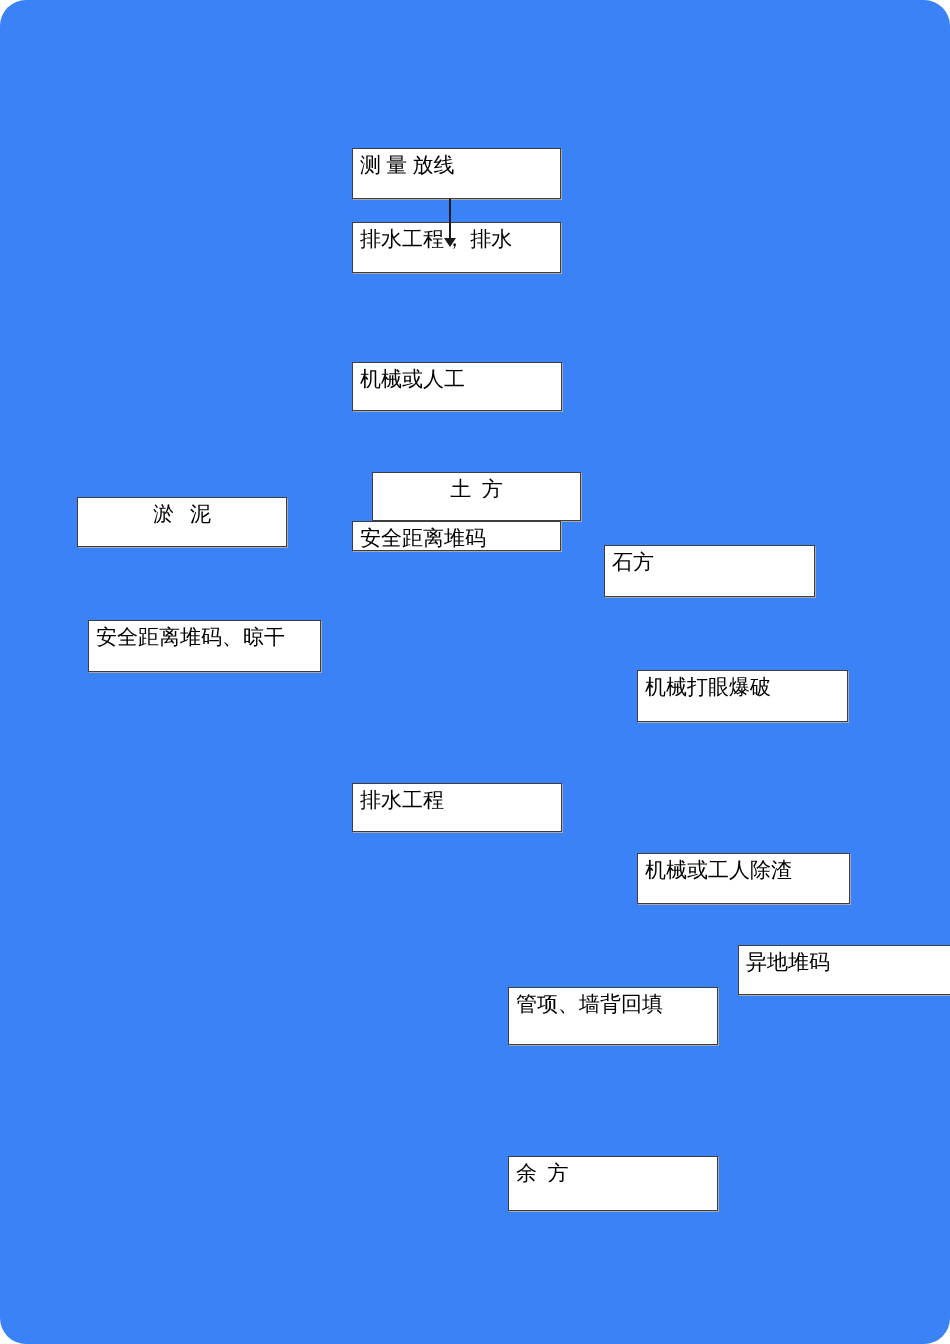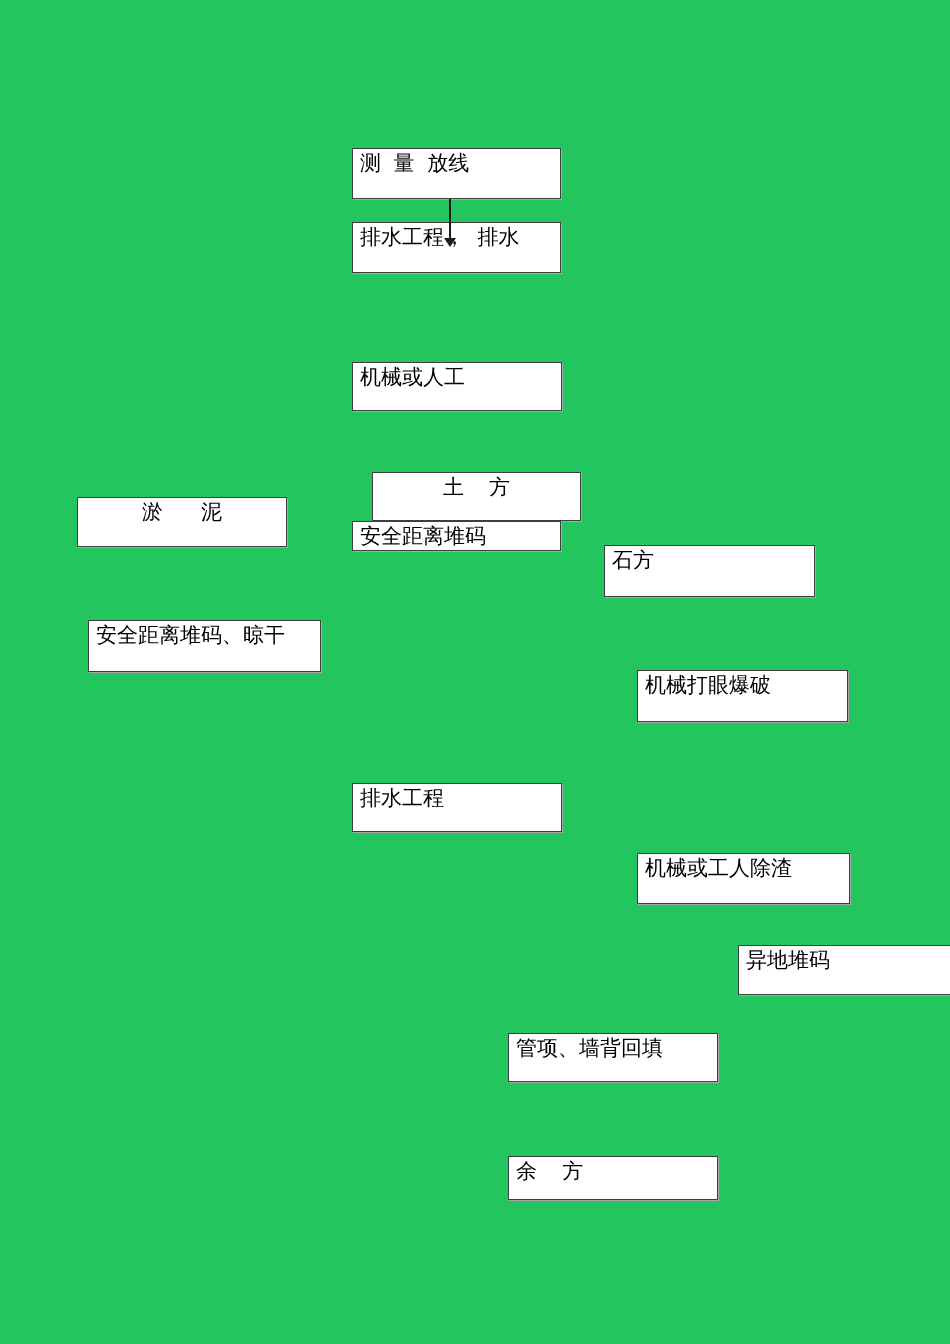--- a/index.html
+++ b/index.html
@@ -1,23 +1,24 @@
 <!DOCTYPE html>
 <html lang="zh"><head>
 <meta charset="utf-8">
 <title>Flowchart</title>
 <style>
   html, body { margin: 0; padding: 0; background: #ffffff; }
   .canvas {
     position: relative;
     width: 950px;
     height: 1344px;
-    background: #22c55e;
+    background: #3b82f6;
     overflow: hidden;
-    font-family: Liberation Mono, monospace;
+    font-family: Liberation Serif, serif;
+    border-radius: 26px;
   }
   .node {
     position: absolute;
     box-sizing: border-box;
     background: #ffffff;
     border: 1px solid #3e3e3e;
     box-shadow: 1px 1px 0 #a9a9a9;
     color: #000000;
     font-size: 21px;
     line-height: 26px;
@@ -50,20 +51,20 @@
       <div class="node" style="left: 352px; top: 362px; width: 210px; height: 49px;"><span>机械或人工</span></div>
       <div class="node center" style="left: 352px; top: 472px; width: 209px; height: 49px; margin-left: 20px;"><span>土  方</span></div>
       <div class="node" style="left: 352px; top: 521px; width: 209px; height: 30px;"><span>安全距离堆码</span></div>
       <div class="node center" style="left: 77px; top: 497px; width: 210px; height: 50px;"><span>淤   泥</span></div>
       <div class="node" style="left: 604px; top: 545px; width: 211px; height: 52px;"><span>石方</span></div>
       <div class="node" style="left: 88px; top: 620px; width: 233px; height: 52px;"><span>安全距离堆码、晾干</span></div>
       <div class="node" style="left: 637px; top: 670px; width: 211px; height: 52px;"><span>机械打眼爆破</span></div>
       <div class="node" style="left: 352px; top: 783px; width: 210px; height: 49px;"><span>排水工程</span></div>
       <div class="node" style="left: 637px; top: 821px; width: 213px; height: 51px; margin-top: 32px;"><span>机械或工人除渣</span></div>
       <div class="node" style="left: 738px; top: 945px; width: 215px; height: 50px;"><span>异地堆码</span></div>
-      <div class="node" style="left: 508px; top: 1033px; width: 210px; height: 49px;"><span>管项、墙背回填</span></div>
-      <div class="node" style="left: 508px; top: 1156px; width: 210px; height: 44px;"><span>余  方</span></div>
+      <div class="node" style="left: 508px; top: 987px; width: 210px; height: 58px;"><span>管项、墙背回填</span></div>
+      <div class="node" style="left: 508px; top: 1156px; width: 210px; height: 55px;"><span>余  方</span></div>
     </div>
   <div id="connectors-layer">
       <div class="connector-line" style="left: 449px; top: 199px; height: 40px;"></div>
       <div class="connector-arrowhead" style="left: 444px; top: 238px;"></div>
     </div>
 </div>
 
 </body></html>

